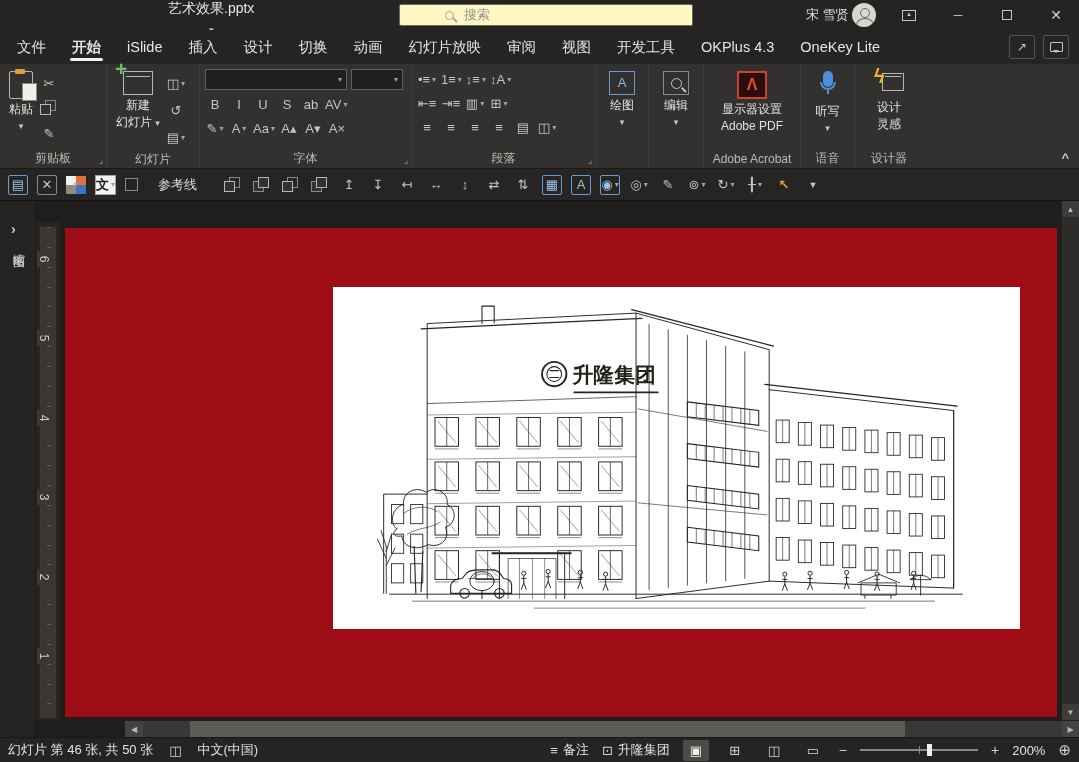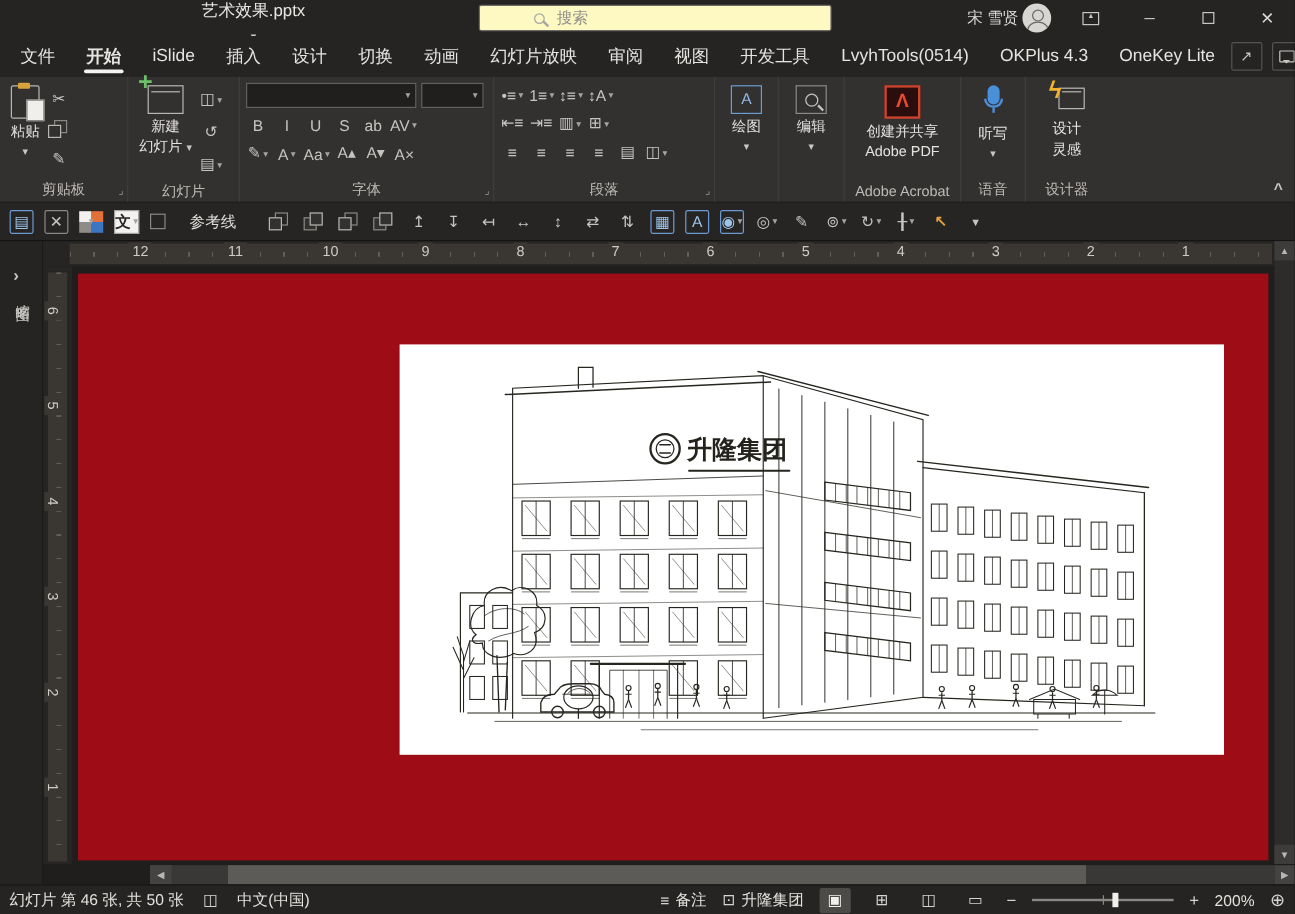--- a/index.html
+++ b/index.html
@@ -160,21 +160,20 @@
         <div class="tab active">开始</div>
         <div class="tab">iSlide</div>
         <div class="tab">插入</div>
         <div class="tab">设计</div>
         <div class="tab">切换</div>
         <div class="tab">动画</div>
         <div class="tab">幻灯片放映</div>
         <div class="tab">审阅</div>
         <div class="tab">视图</div>
         <div class="tab">开发工具</div>
-        <div class="tab">LvyhTools(0514)</div>
         <div class="tab">OKPlus 4.3</div>
         <div class="tab">OneKey Lite</div>
       </div>
     <div class="tabrow-right">
       <span class="tr-btn">
           <span>↗</span>
         </span>
       <span class="tr-btn">
           <span class="comment-glyph"></span>
         </span>
@@ -380,21 +379,21 @@
           <span class="caret">▾</span>
         </div>
       </div>
       <div class="rg-label"></div>
     </div>
 
     <div class="rgroup" style="width:97px">
       <div class="rg-body" style="justify-content:center">
         <div class="bigbtn">
           <span class="adobe-ic">Λ</span>
-          <span>创建并共享</span>
+          <span>显示器设置</span>
           <span>Adobe PDF</span>
         </div>
       </div>
       <div class="rg-label">
           <span>Adobe Acrobat</span>
         </div>
     </div>
 
     <div class="rgroup" style="width:54px">
       <div class="rg-body" style="justify-content:center">
@@ -512,37 +511,20 @@
         <span>▼</span>
       </span>
     </div>
 
   <div class="workarea">
     <div class="thumb-pane">
       <span class="pane-expand">›</span>
       <span class="pane-label">缩略图</span>
     </div>
 
-    <div class="hruler">
-      <div class="hband">
-          <div class="hticks"></div>
-        </div>
-    <span class="hnum" style="left: 81px;">12</span>
-        <span class="hnum" style="left: 160.2px;">11</span>
-        <span class="hnum" style="left: 239.4px;">10</span>
-        <span class="hnum" style="left: 318.6px;">9</span>
-        <span class="hnum" style="left: 397.8px;">8</span>
-        <span class="hnum" style="left: 477px;">7</span>
-        <span class="hnum" style="left: 556.2px;">6</span>
-        <span class="hnum" style="left: 635.4px;">5</span>
-        <span class="hnum" style="left: 714.6px;">4</span>
-        <span class="hnum" style="left: 793.8px;">3</span>
-        <span class="hnum" style="left: 873px;">2</span>
-        <span class="hnum" style="left: 952.2px;">1</span>
-      </div>
     <div class="vruler">
       <div class="vband">
           <div class="vticks"></div>
         </div>
     <span class="vnum" style="top: 37px;">6</span>
         <span class="vnum" style="top: 116.4px;">5</span>
         <span class="vnum" style="top: 195.8px;">4</span>
         <span class="vnum" style="top: 275.2px;">3</span>
         <span class="vnum" style="top: 354.6px;">2</span>
         <span class="vnum" style="top: 434px;">1</span>

